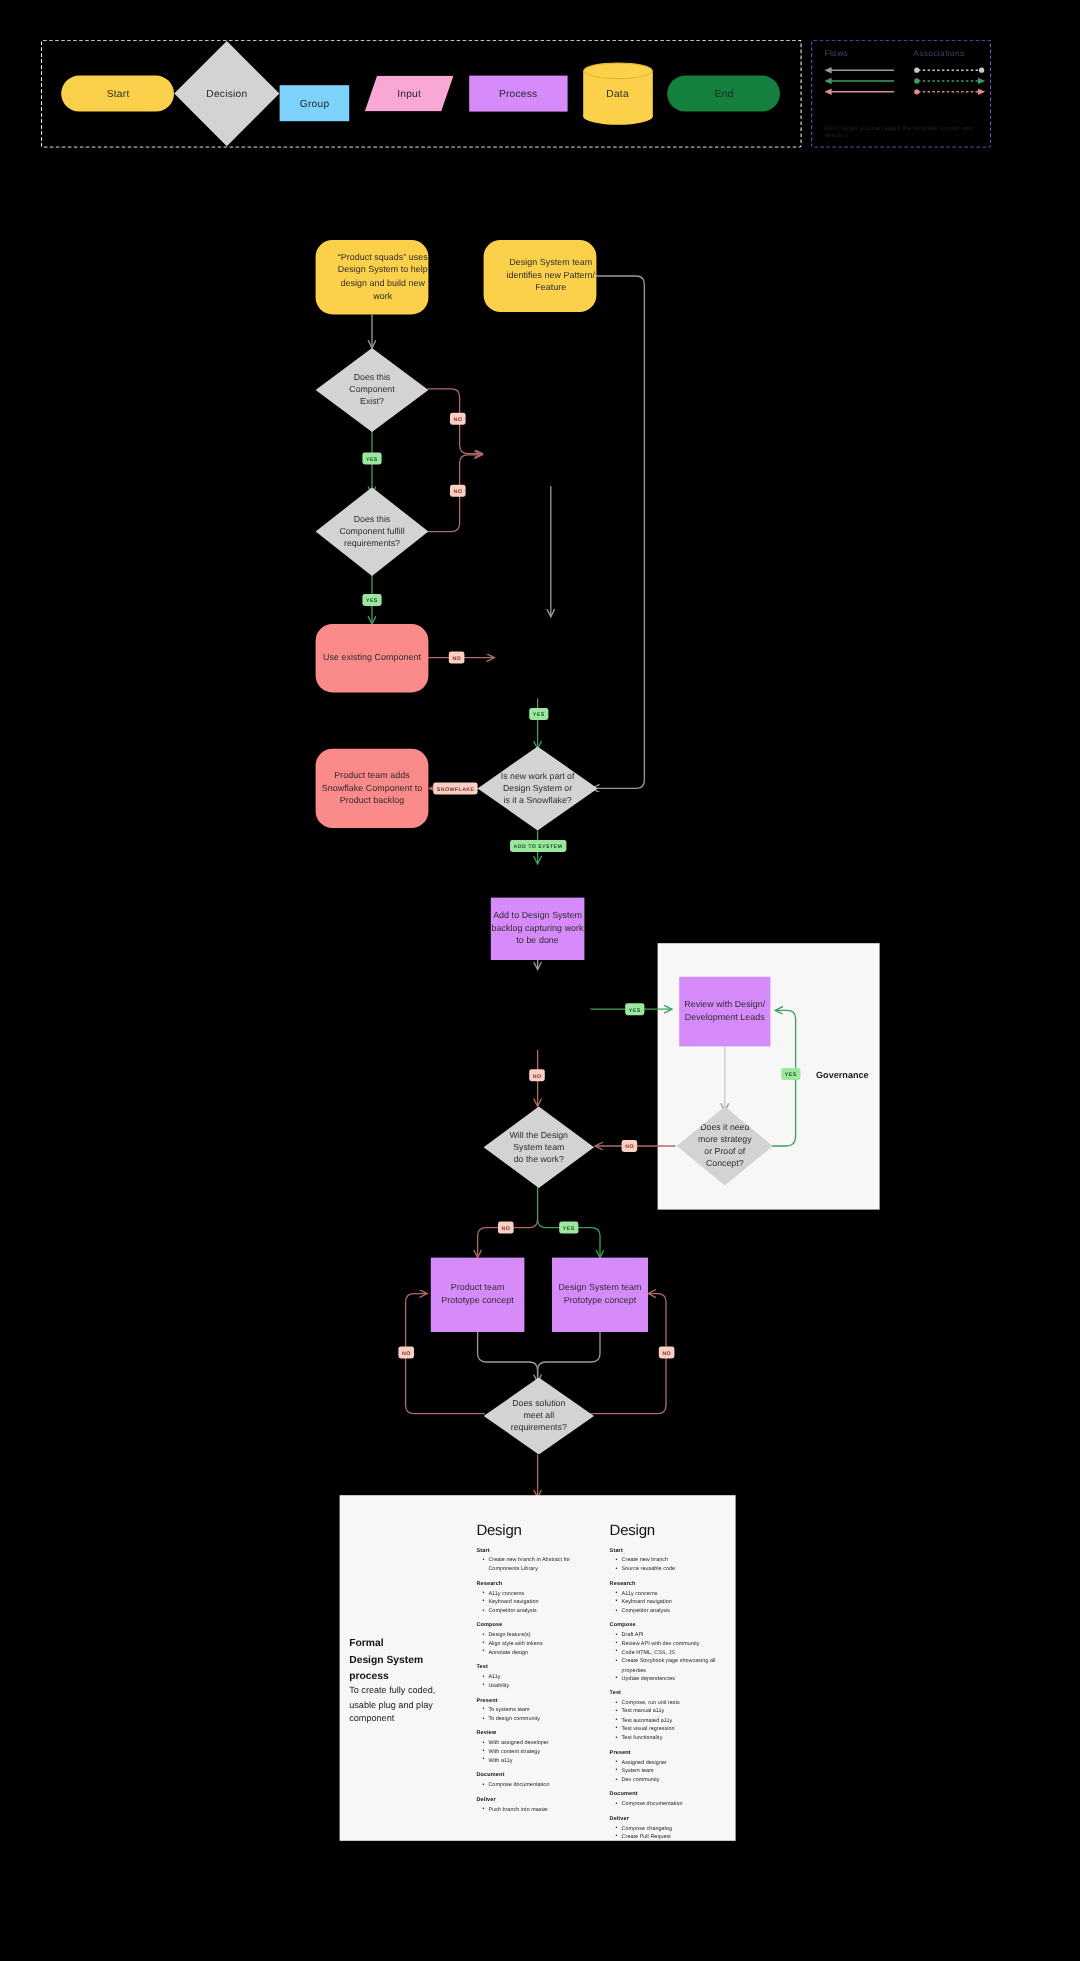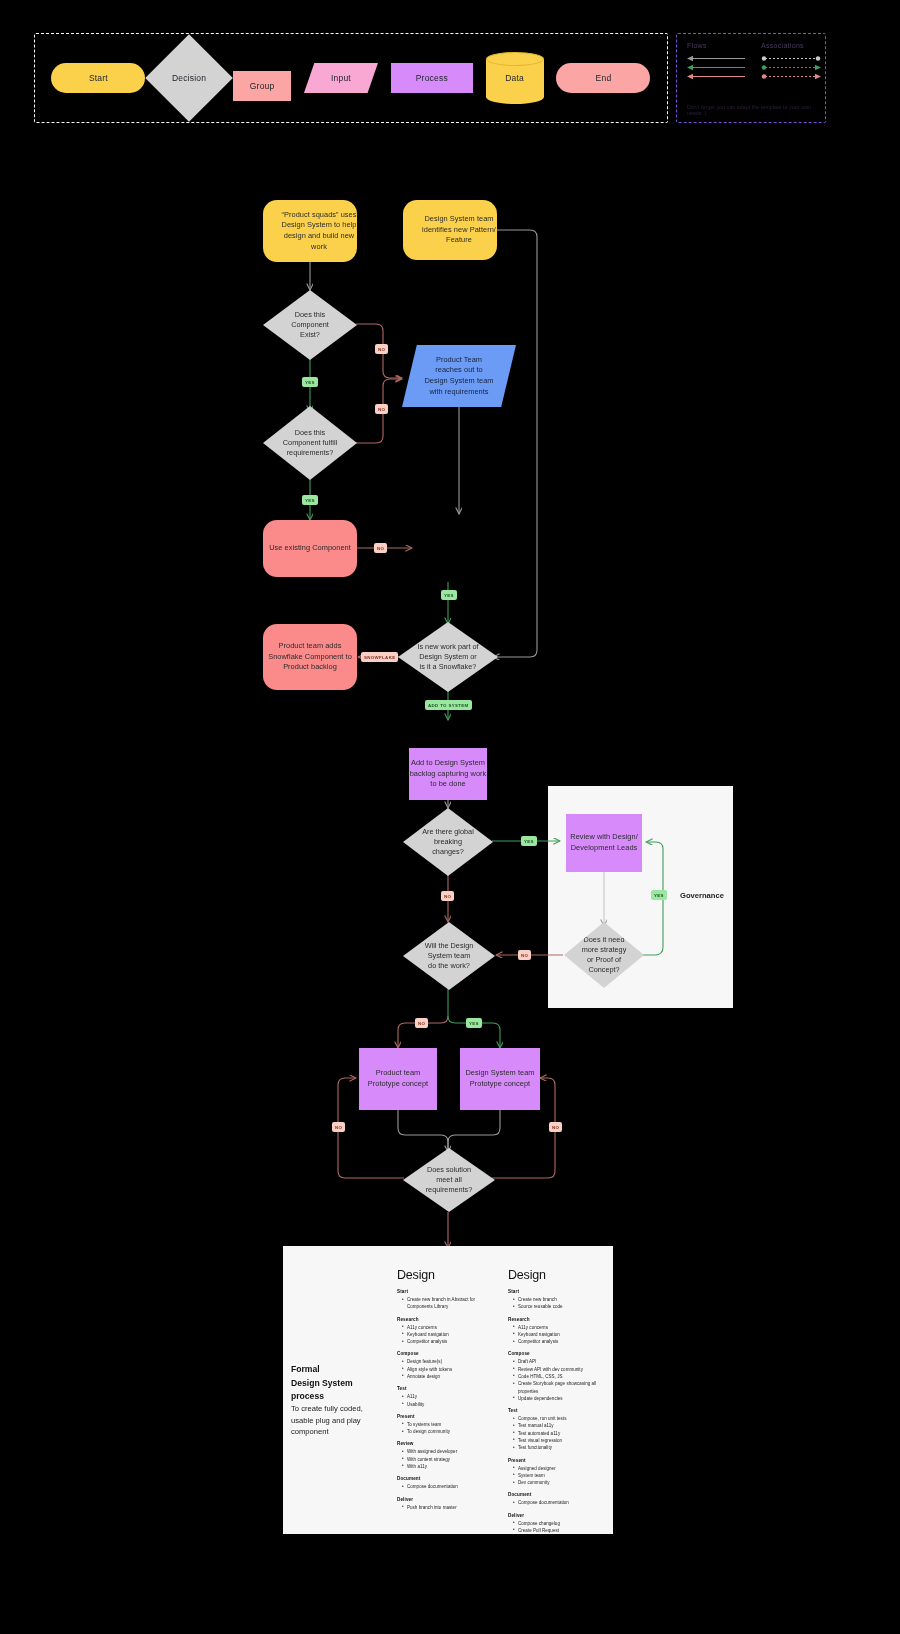--- a/index.html
+++ b/index.html
@@ -19,30 +19,30 @@
   .key-strip {
     position:absolute; left:34px; top:33px; width:634px; height:90px;
     border:1.5px dashed #ffffff; border-radius:2px;
   }
   .key-items { position:absolute; inset:0; display:flex; align-items:center; justify-content:space-around; padding:0 10px; }
   .shape-label { font-size:8.5px; color:#22262b; letter-spacing:.2px; text-align:center; line-height:1.2; }
 
   .sh-start { width:94px; height:30px; border-radius:15px; background:#FBD14B; display:flex; align-items:center; justify-content:center; }
   .sh-decision { width:62px; height:62px; background:#D3D3D3; transform:rotate(45deg); display:flex; align-items:center; justify-content:center; }
   .sh-decision > span { transform:rotate(-45deg); }
-  .sh-group { width:58px; height:30px; background:#fca5a5; display:flex; align-items:center; justify-content:center;margin-top:16px; }
+  .sh-group { width:58px; height:30px; background:#7dd3fc; display:flex; align-items:center; justify-content:center;margin-top:16px; }
   .sh-input { width:74px; height:30px; background:#f9a8d4; display:flex; align-items:center; justify-content:center;
               clip-path:polygon(14% 0,100% 0,86% 100%,0 100%); }
   .sh-process { width:82px; height:30px; background:#D78BFA; display:flex; align-items:center; justify-content:center; }
   .sh-data { width:58px; height:52px; position:relative; }
   .sh-data .cyl-body { position:absolute; left:0; top:7px; width:58px; height:38px; background:#FBD14B; }
   .sh-data .cyl-top { position:absolute; left:0; top:0px; width:58px; height:14px; border-radius:50%; background:#FBD14B; border:1px solid #e2b82e; }
   .sh-data .cyl-bot { position:absolute; left:0; bottom:0px; width:58px; height:14px; border-radius:50%; background:#FBD14B; }
   .sh-data .cyl-txt { position:absolute; inset:0; display:flex; align-items:center; justify-content:center; }
-  .sh-end { width:94px; height:30px; border-radius:15px; background:#fca5a5; display:flex; align-items:center; justify-content:center; }
+  .sh-end { width:94px; height:30px; border-radius:15px; background:#15803d; display:flex; align-items:center; justify-content:center; }
 
   
   .legend-panel {
     position:absolute; left:676px; top:33px; width:150px; height:90px;
     border:1.5px dashed #7a4fd6; border-radius:2px;
     padding:8px 10px;
   }
   .legend-cols { display:flex; gap:14px; }
   .legend-col { flex:1; }
   .legend-title { font-size:7px; color:#4b3a63; margin-bottom:5px; letter-spacing:.3px; }
@@ -250,23 +250,20 @@
   </div>
 
   <div class="node n-term n-yellow" style="left:403px;top:200px;width:94px;height:60px;">
     <span class="txt">Design System team identifies new Pattern/ Feature</span>
   </div>
 
   <div class="node n-diamond" style="left:263px;top:290px;width:94px;height:70px;">
     <span class="txt-d" style="width:58px;">Does this Component Exist?</span>
   </div>
 
-  <div class="node n-blue" style="left:402px;top:345px;width:114px;height:62px;">
-    <span class="txt" style="width:72px;">Product Team reaches out to Design System team with requirements</span>
-  </div>
 
   <div class="node n-diamond" style="left:263px;top:406px;width:94px;height:74px;">
     <span class="txt-d" style="width:58px;">Does this Component fulfill requirements?</span>
   </div>
 
   <div class="node n-term n-red" style="left:263px;top:520px;width:94px;height:57px;">
     <span class="txt">Use existing Component</span>
   </div>
 
 
@@ -275,23 +272,20 @@
   </div>
 
   <div class="node n-diamond" style="left:398px;top:622px;width:100px;height:70px;">
     <span class="txt-d" style="width:62px;">Is new work part of Design System or is it a Snowflake?</span>
   </div>
 
   <div class="node n-purple" style="left:409px;top:720px;width:78px;height:52px;margin-top:28px;">
     <span class="txt">Add to Design System backlog capturing work to be done</span>
   </div>
 
-  <div class="node n-diamond" style="left:403px;top:808px;width:90px;height:68px;">
-    <span class="txt-d" style="width:52px;">Are there global breaking changes?</span>
-  </div>
 
   <div class="node n-purple" style="left:566px;top:814px;width:76px;height:58px;">
     <span class="txt">Review with Design/ Development Leads</span>
   </div>
 
   <div class="node n-diamond" style="left:403px;top:922px;width:92px;height:68px;">
     <span class="txt-d" style="width:50px;">Will the Design System team do the work?</span>
   </div>
 
   <div class="node n-diamond" style="left:564px;top:922px;width:80px;height:66px;">

